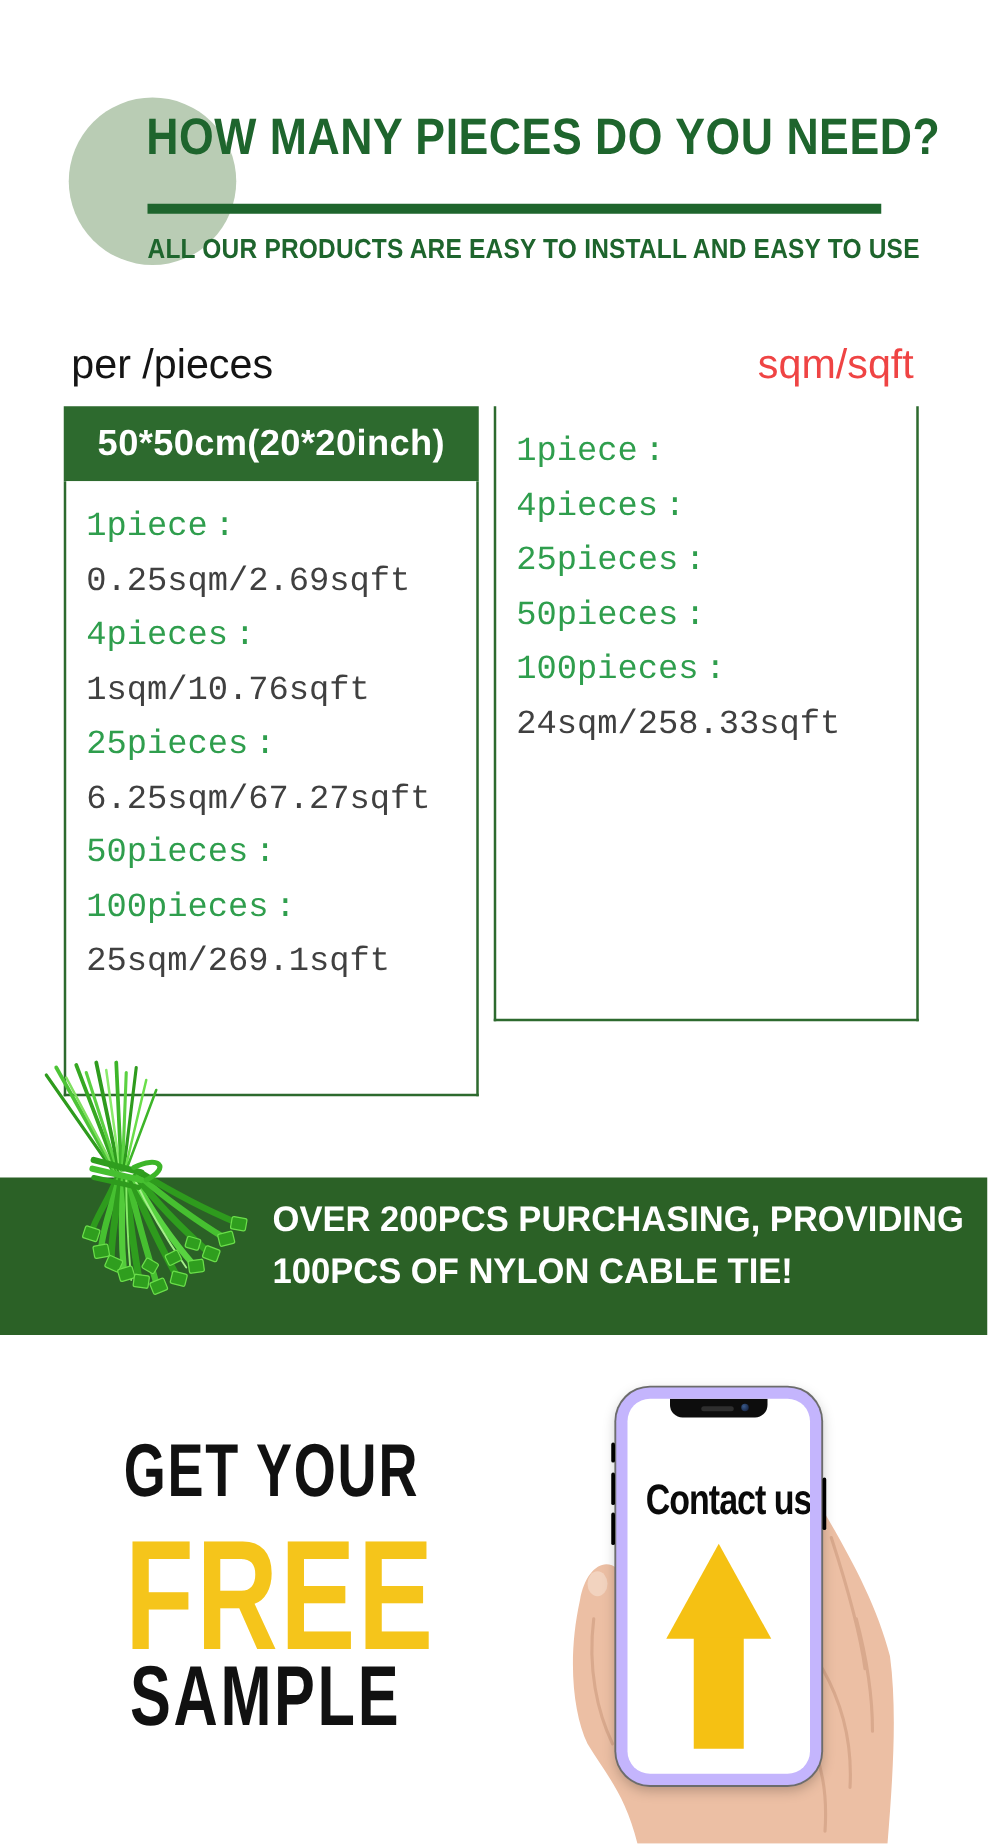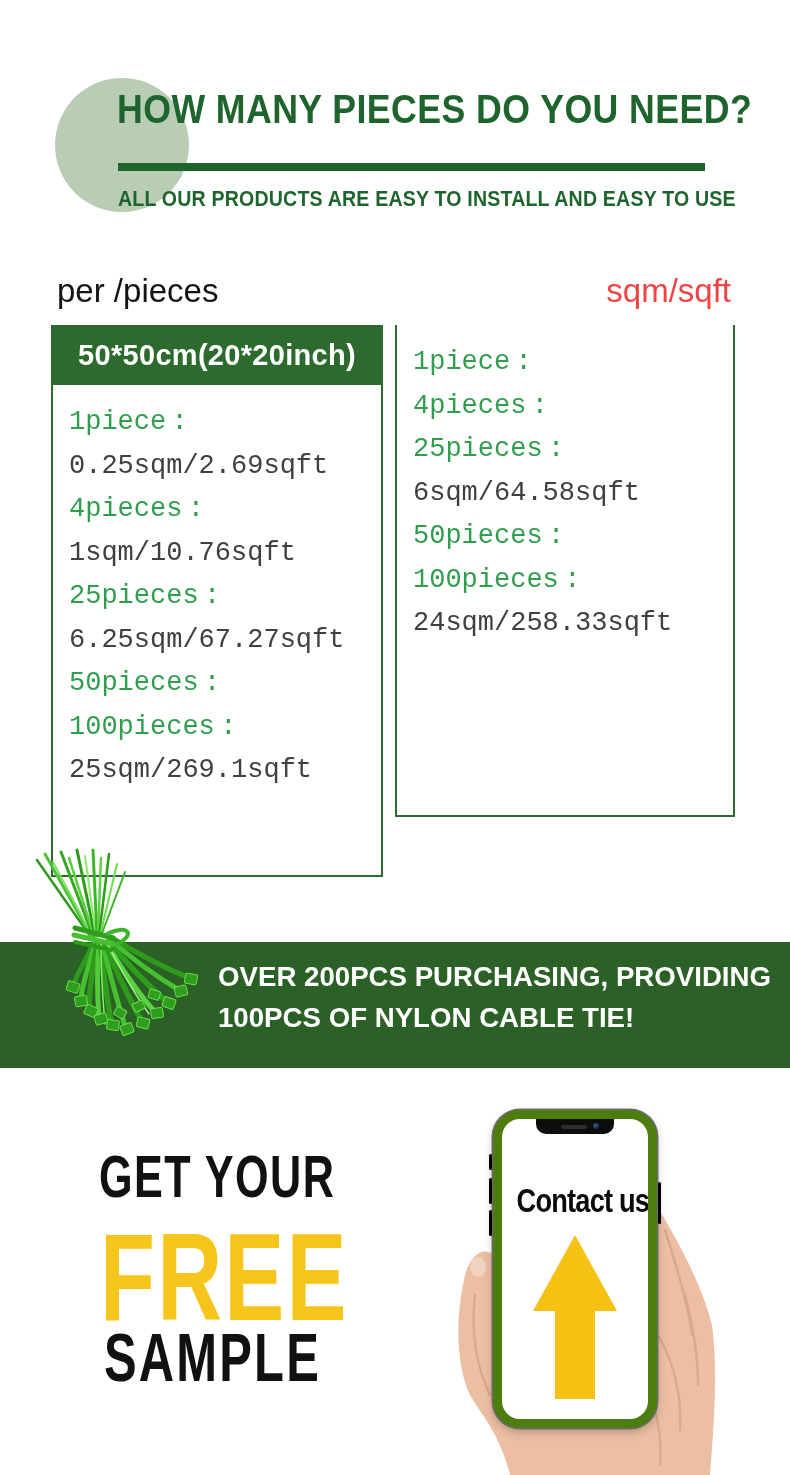--- a/index.html
+++ b/index.html
@@ -44,21 +44,21 @@
 
   
   .cta-line{font-weight:bold;transform:scaleX(.72);transform-origin:left top;white-space:nowrap;z-index:1;}
   .cta1{left:99px;top:1142px;font-size:60px;color:#111111;letter-spacing:2px;}
   .cta2{left:100px;top:1205px;font-size:125px;color:#f5c51b;letter-spacing:3px;}
   .cta3{left:104px;top:1318px;font-size:68px;color:#111111;letter-spacing:3px;}
 
   
   .hand-svg{left:430px;top:1185px;width:300px;height:290px;z-index:1;}
   .phone{left:493px;top:1110px;width:164px;height:318px;z-index:2;
-    background:#4d7c0f;border-radius:27px;box-sizing:border-box;
+    background:#c4b5fd;border-radius:27px;box-sizing:border-box;
     box-shadow:0 0 0 1.5px #6c6c6c, 0 4px 10px rgba(0,0,0,.25);}
   .screen{position:absolute;left:9px;top:9px;right:9px;bottom:9px;background:#ffffff;
     border-radius:18px;overflow:hidden;}
   .notch{position:absolute;top:0;left:50%;transform:translateX(-50%);
     width:78px;height:15px;background:#0d0d0d;border-radius:0 0 10px 10px;}
   .speaker{position:absolute;left:25px;top:6px;width:26px;height:4px;background:#2e2e2e;border-radius:2px;}
   .camera-dot{position:absolute;left:57px;top:4px;width:6px;height:6px;border-radius:50%;
     background:radial-gradient(circle at 35% 35%,#3a5b8c,#0c1530);}
   .side-btn{position:absolute;width:3px;background:#000;border-radius:2px;}
   .btn-l1{left:-4px;top:44px;height:16px;}
@@ -99,21 +99,20 @@
     <div class="tline green">100pieces :</div>
     <div class="tline dark">25sqm/269.1sqft</div>
   </div>
 </div>
 
 <div class="abs sizetable t1">
   <div class="tbody">
     <div class="tline green">1piece :</div>
     <div class="tline green">4pieces :</div>
     <div class="tline green">25pieces :</div>
-    <div class="tline dark">6sqm/64.58sqft</div>
     <div class="tline green">50pieces :</div>
     <div class="tline green">100pieces :</div>
     <div class="tline dark">24sqm/258.33sqft</div>
   </div>
 </div>
 
 <div class="abs banner"></div>
 <div class="abs banner-text">
   <div>OVER 200PCS PURCHASING, PROVIDING</div>
   <div>100PCS OF NYLON CABLE TIE!</div>

